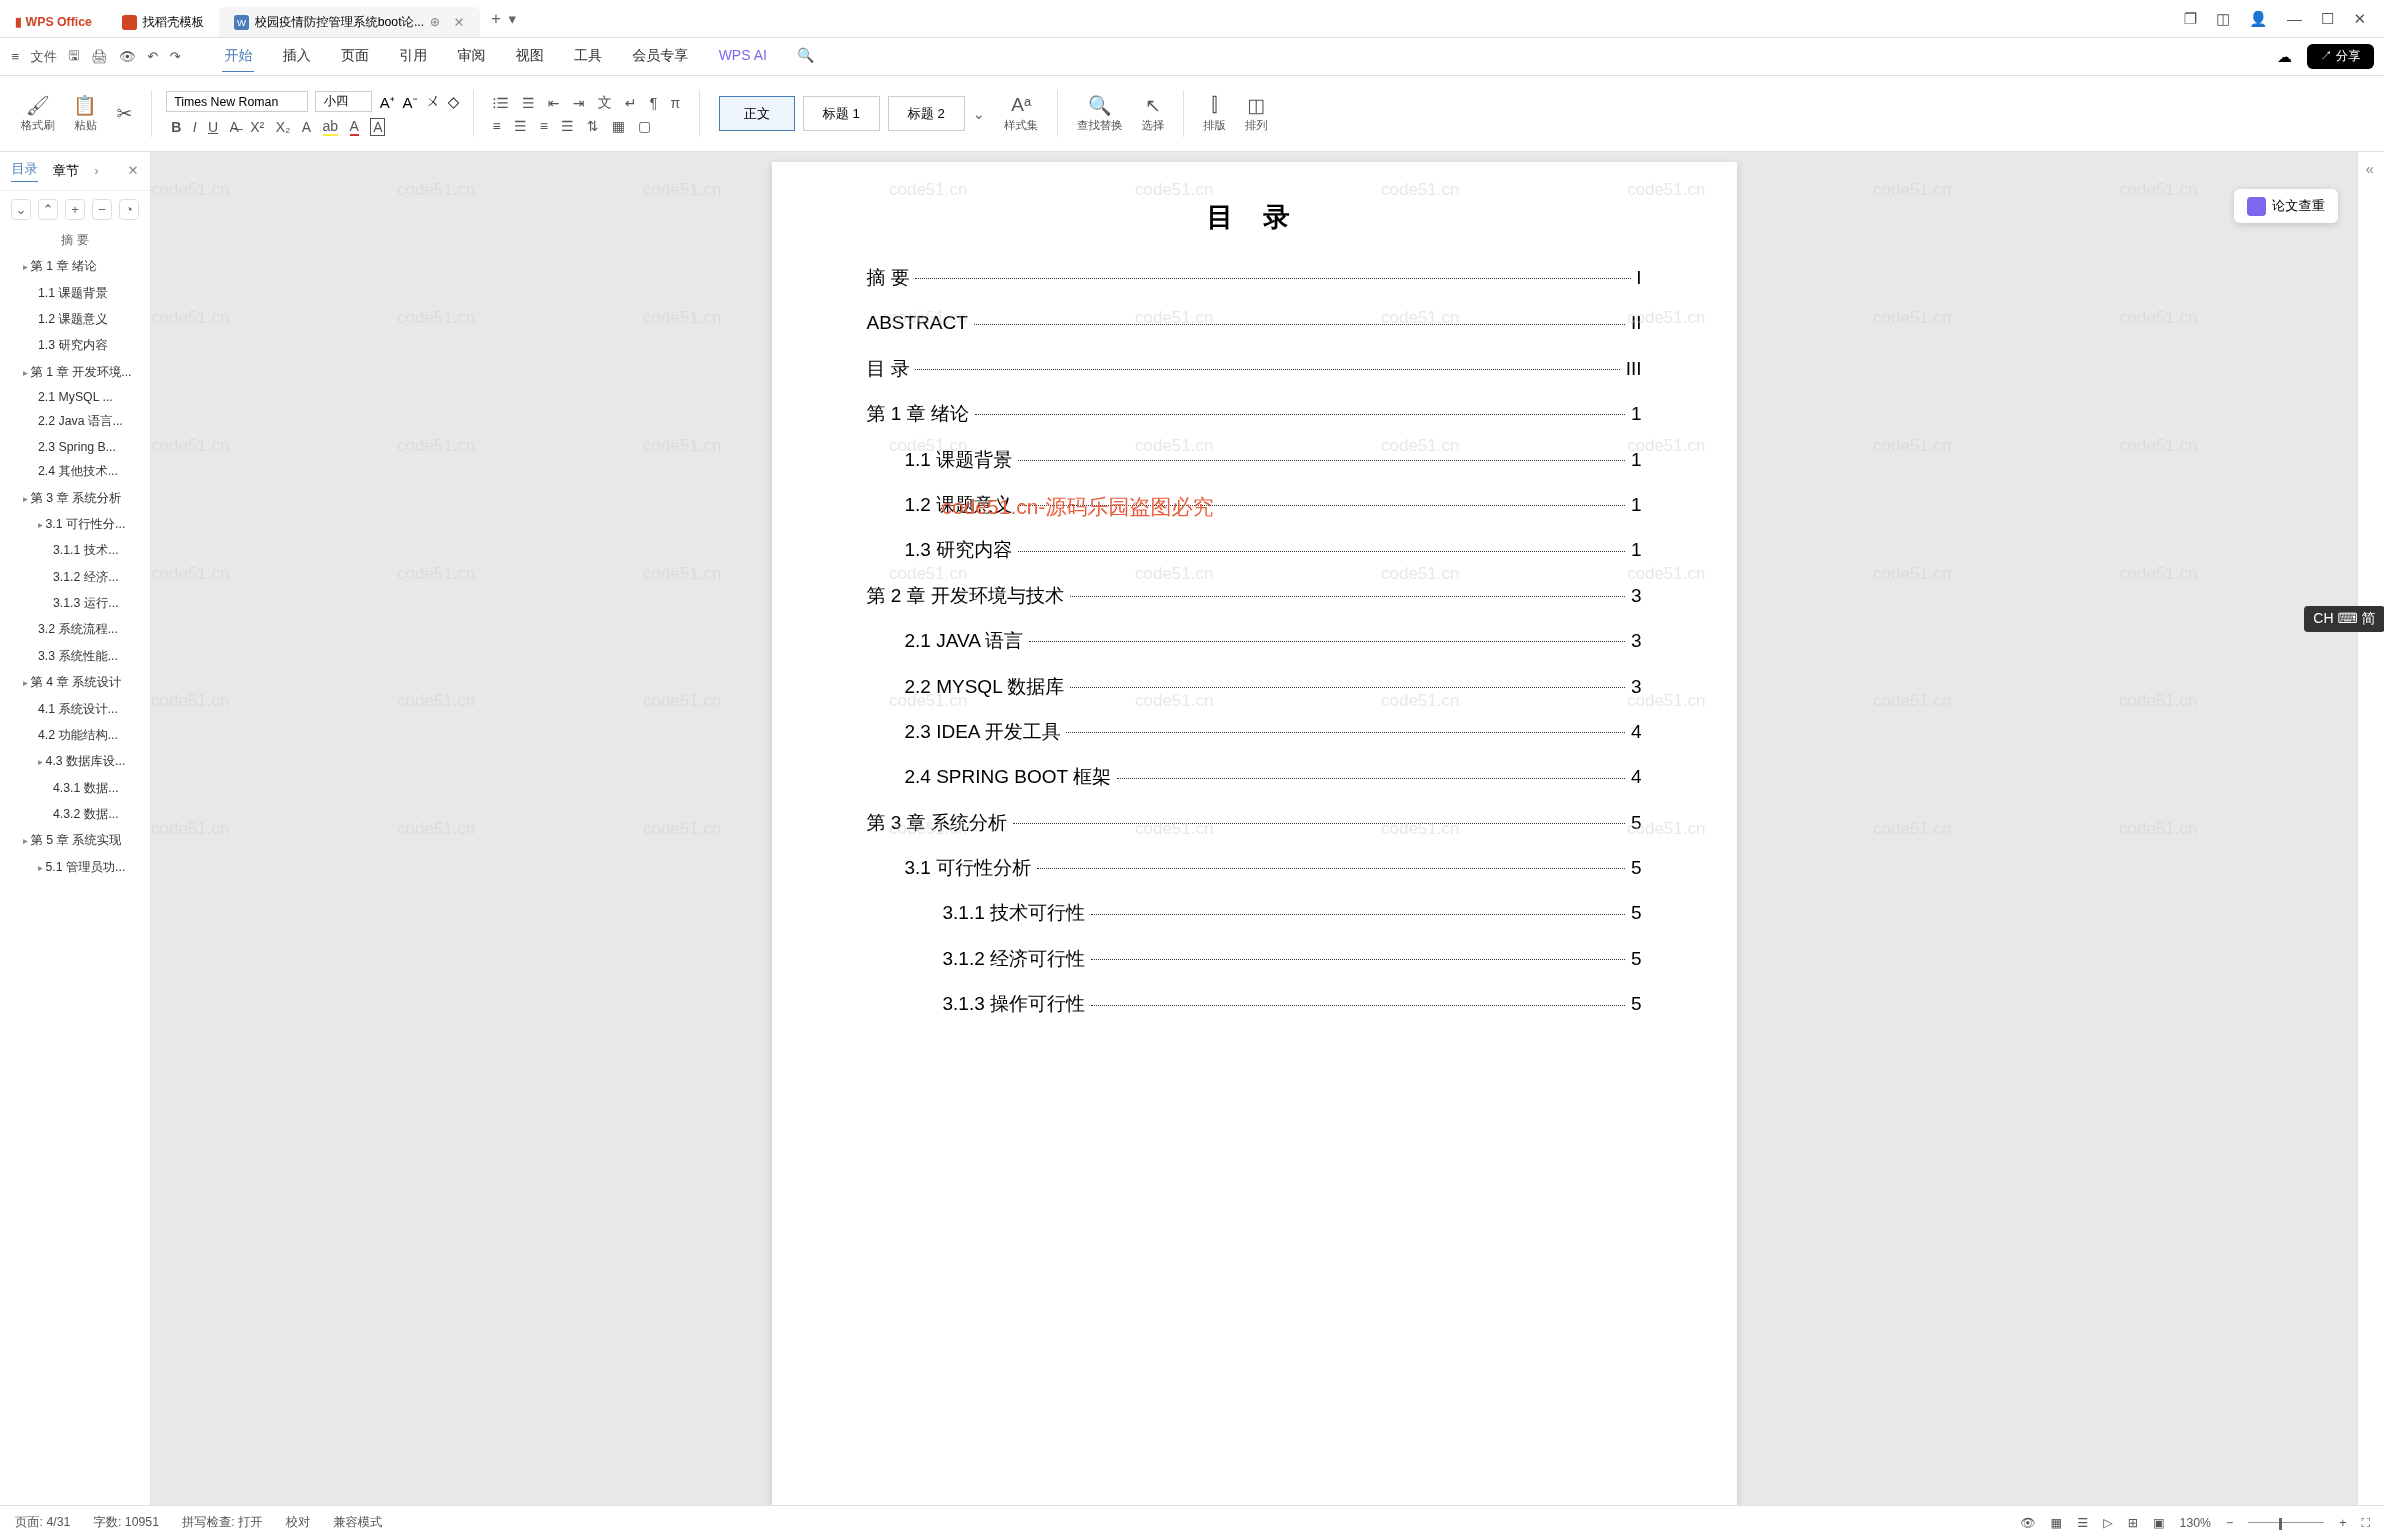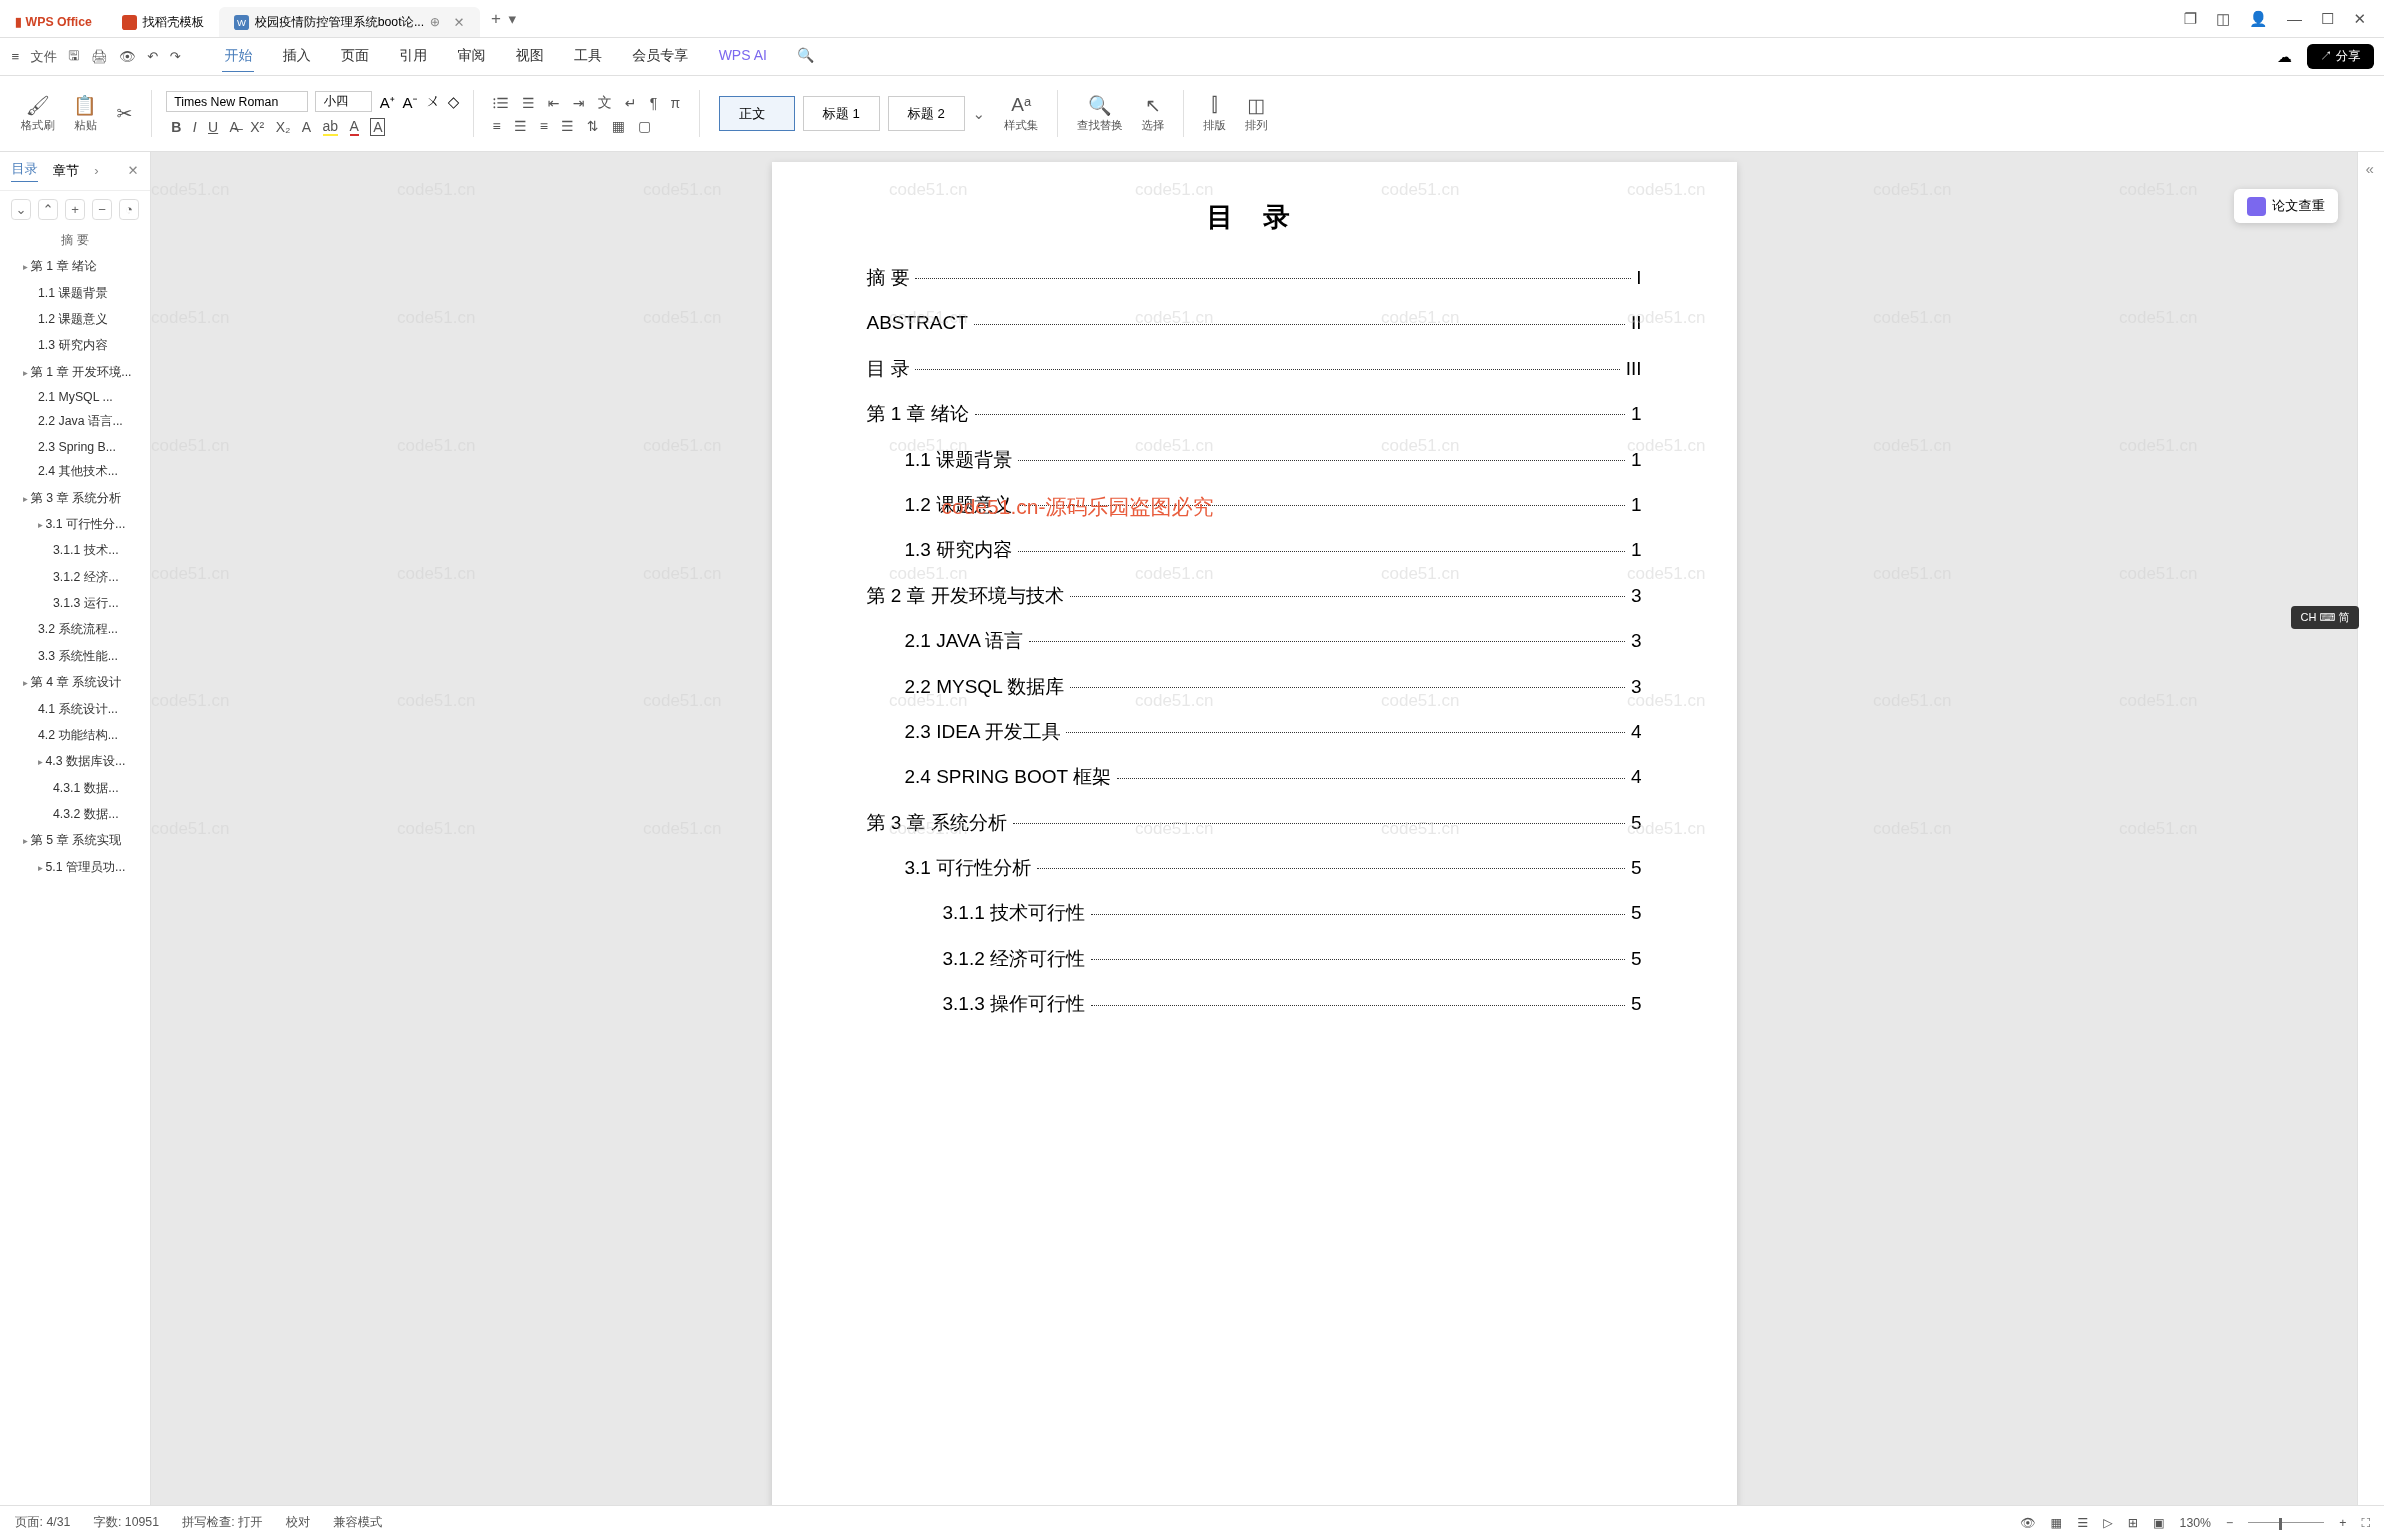--- a/index.html
+++ b/index.html
@@ -22,21 +22,21 @@
 .share-btn{background:#000000;color:#fff;padding:3.8px 13.2px;border-radius:5.7px;font-size:12.3px}
 .ribbon{height:76px;background:#fff;display:flex;align-items:center;padding:0 15px;gap:7.6px;border-bottom:0.9px solid #e0e0e0}
 .rb-group{display:flex;flex-direction:column;align-items:center;gap:1.9px;padding:0 5.7px}
 .rb-group.row{flex-direction:row;gap:3.8px}
 .rb-icon{font-size:19px;color:#555}
 .rb-label{font-size:11.4px;color:#555}
 .rb-sep{width:0.9px;height:47px;background:#e0e0e0;margin:0 5.7px}
 .font-select{display:flex;gap:7.6px;align-items:center}
 .font-name{border:0.9px solid #ccc;padding:2.8px 7.6px;font-size:12.3px;width:142px;background:#fff}
 .font-size{border:0.9px solid #ccc;padding:2.8px 7.6px;font-size:12.3px;width:57px;background:#fff}
-.style-box{border:0.9px solid #ccc;padding:7.6px 19px;font-size:13.2px;background:#fff;min-width:76px;text-align:left}
+.style-box{border:0.9px solid #ccc;padding:7.6px 19px;font-size:13.2px;background:#fff;min-width:76px;text-align:center}
 .style-box.active{border:0.9px solid #4a7ebb;background:#eef4fb}
 .main{display:flex;height:calc(100% - 180px)}
 .sidebar{width:151px;background:#fff;border-right:0.9px solid #e0e0e0;display:flex;flex-direction:column}
 .sb-tabs{display:flex;align-items:center;padding:7.6px 11.4px;gap:15px;font-size:13.2px;border-bottom:0.9px solid #eee}
 .sb-tabs .active{color:#4a7ebb;border-bottom:1.9px solid #4a7ebb;padding-bottom:3.8px}
 .sb-tools{display:flex;gap:7.6px;padding:7.6px 11.4px;color:#666;font-size:13.2px}
 .sb-tools span{border:0.9px solid #ddd;border-radius:3.8px;width:21px;height:21px;display:flex;align-items:center;justify-content:center}
 .toc-list{flex:1;overflow:auto;font-size:12.3px;color:#333}
 .toc-item{padding:4.7px 11.4px;cursor:pointer;white-space:nowrap;overflow:hidden;text-overflow:ellipsis}
 .toc-l0{padding-left:11.4px;text-align:center;color:#666}
@@ -53,21 +53,21 @@
 .toc-page{white-space:nowrap}
 .toc-line.l1{padding-left:0}
 .toc-line.l2{padding-left:38px}
 .toc-line.l3{padding-left:76px}
 .watermark{position:absolute;color:#e85d3d;font-size:21px;font-weight:500;pointer-events:none;z-index:5;white-space:nowrap}
 .wm-grid{position:absolute;top:0;left:0;right:0;bottom:0;pointer-events:none;z-index:1}
 .wm-cell{position:absolute;color:#d0d0d0;font-size:17px;opacity:0.5;font-family:Arial}
 .right-panel{width:28px;background:#fff;border-left:0.9px solid #e0e0e0}
 .float-btn{position:absolute;right:47px;top:189px;background:#fff;padding:7.6px 13.2px;border-radius:5.7px;box-shadow:0 1.9px 7.6px rgba(0,0,0,0.15);font-size:13.2px;display:flex;align-items:center;gap:5.7px}
 .float-btn .ic{width:19px;height:19px;background:#7b68ee;border-radius:3.8px}
-.ime-badge{position:absolute;right:26px;top:606px;background:#333;color:#fff;padding:3.8px 9.5px;border-radius:3.8px;font-size:11px}
+.ime-badge{position:absolute;right:0;top:606px;background:#333;color:#fff;padding:3.8px 9.5px;border-radius:3.8px;font-size:14px}
 .statusbar{position:absolute;bottom:0;left:0;right:0;height:34px;background:#fff;border-top:0.9px solid #e0e0e0;display:flex;align-items:center;padding:0 15px;font-size:12.3px;color:#555;gap:23px}
 .statusbar .right{margin-left:auto;display:flex;align-items:center;gap:15px}
 .sc{font-variant:small-caps}
 </style>
 </head>
 <body>
 
 <div class="titlebar">
   <div class="tab app">
     <span style="color:#d14424">▮</span>

